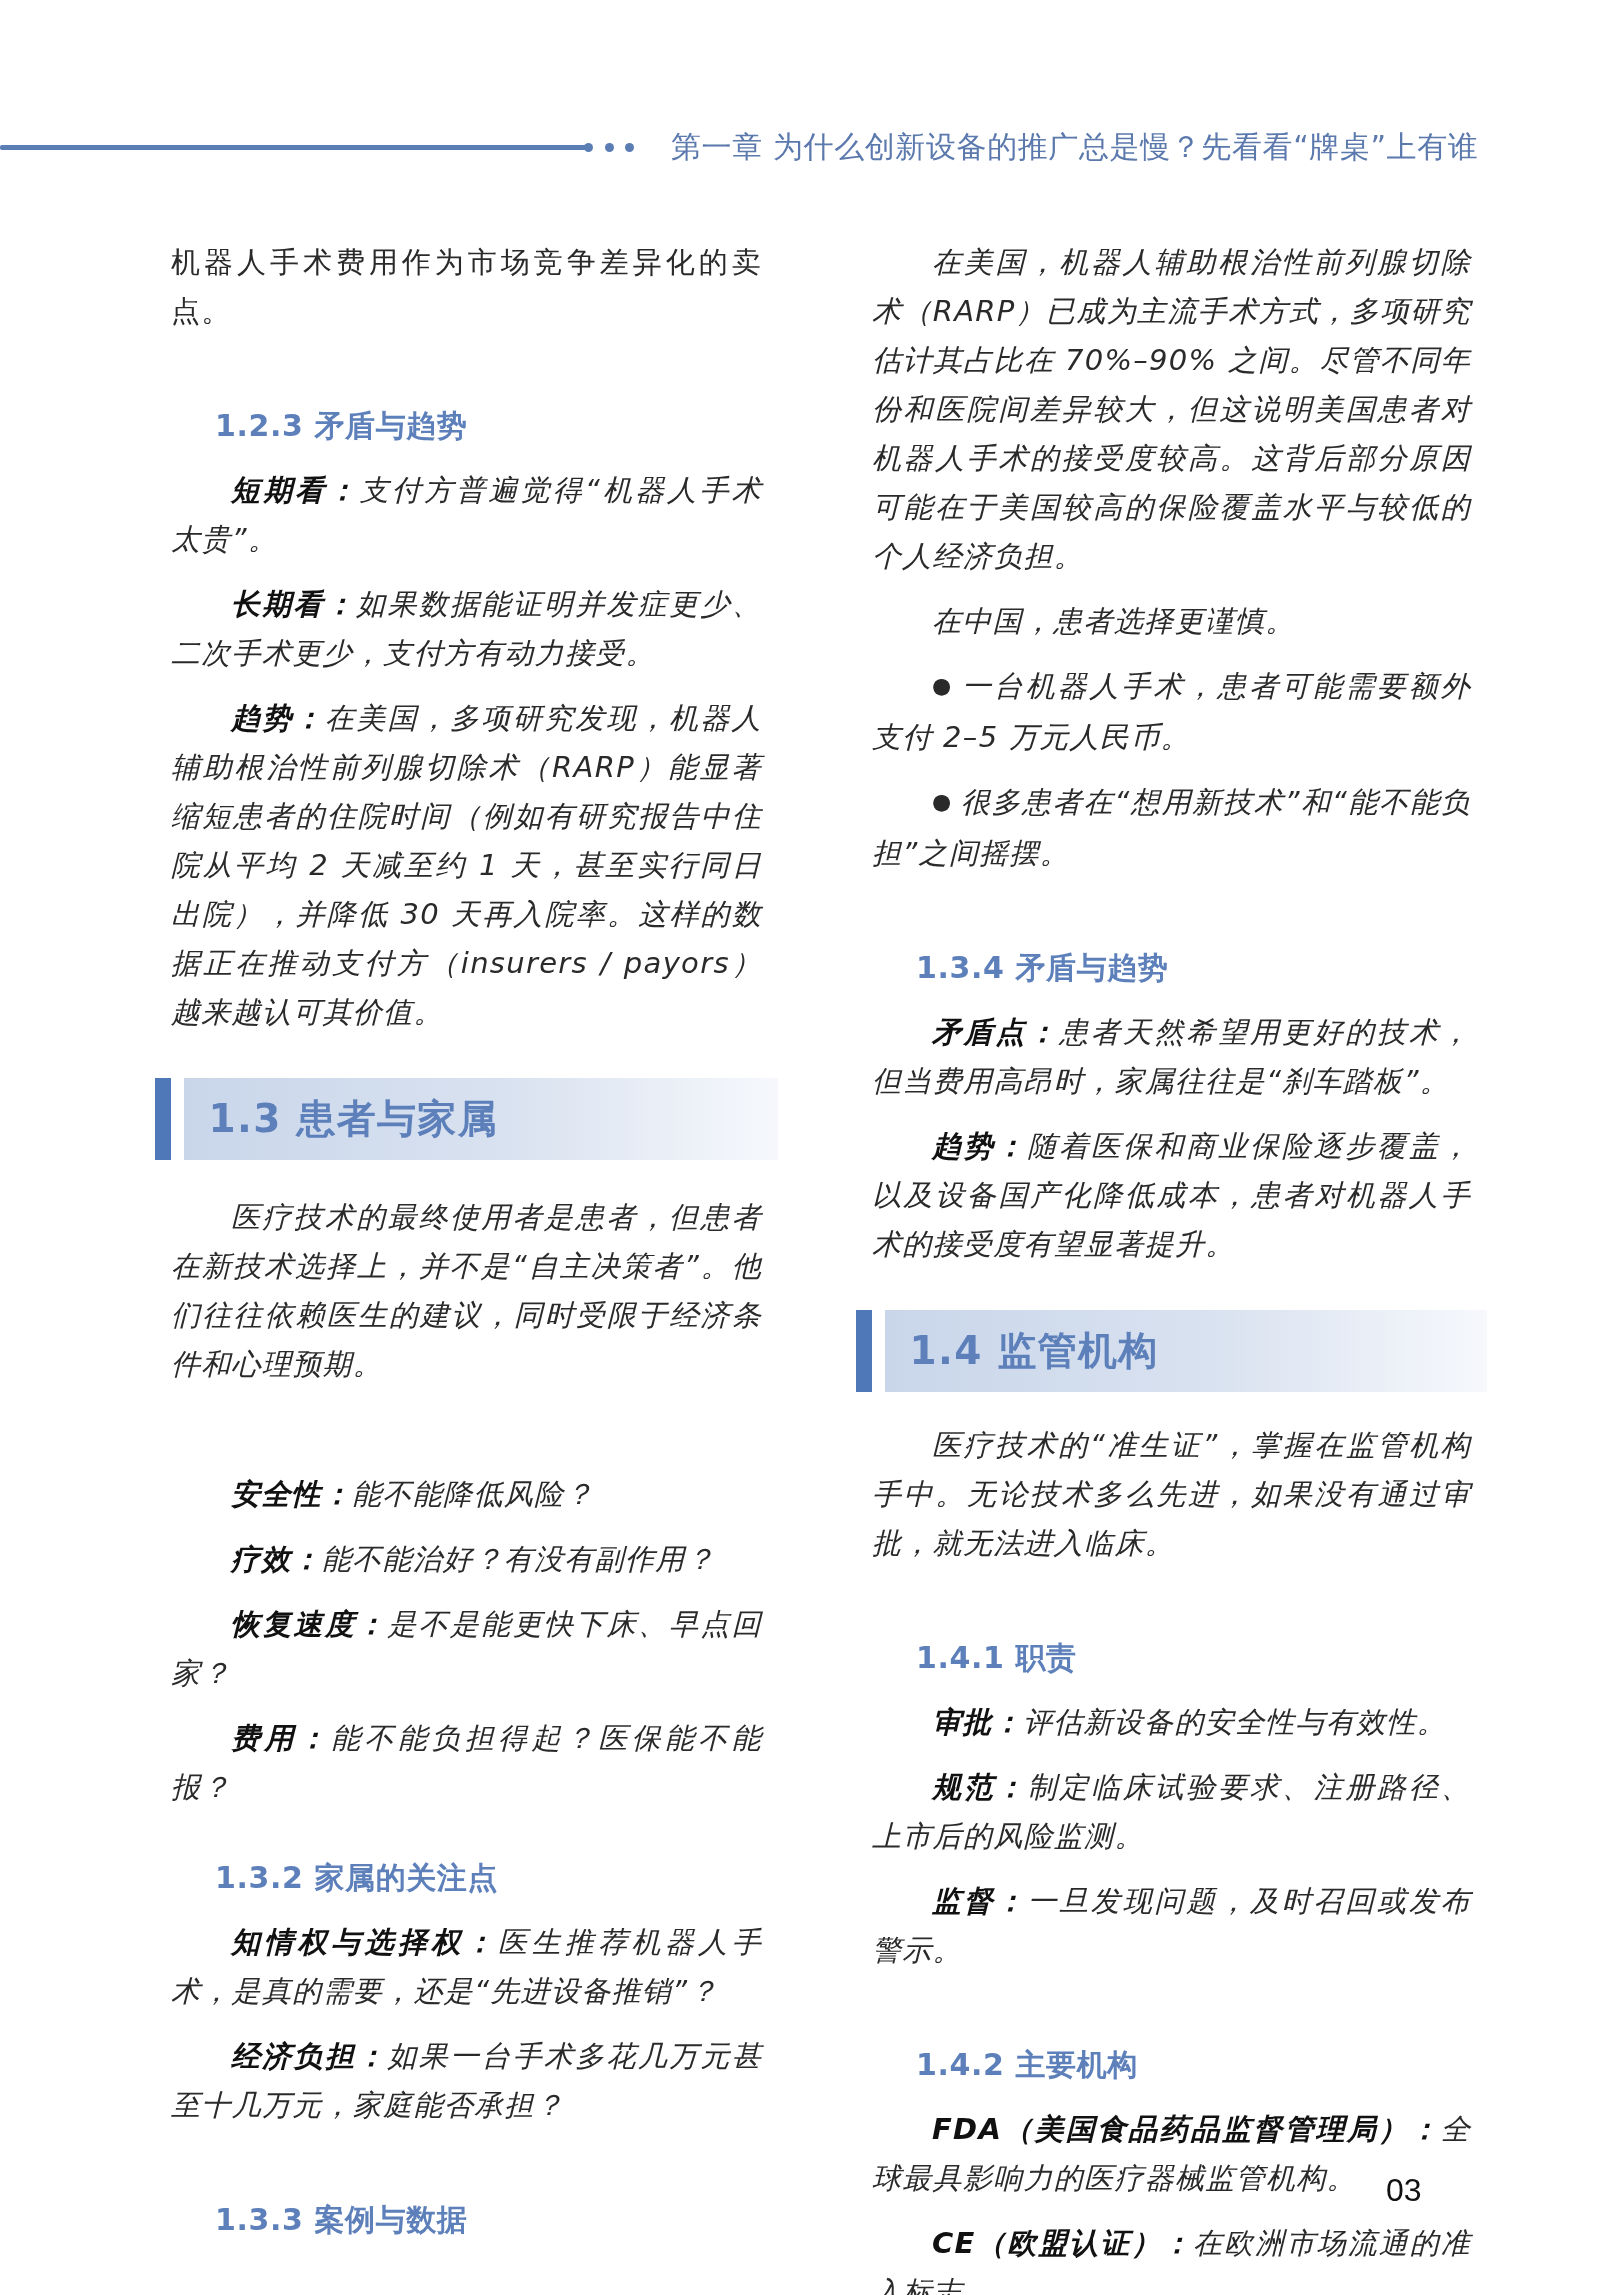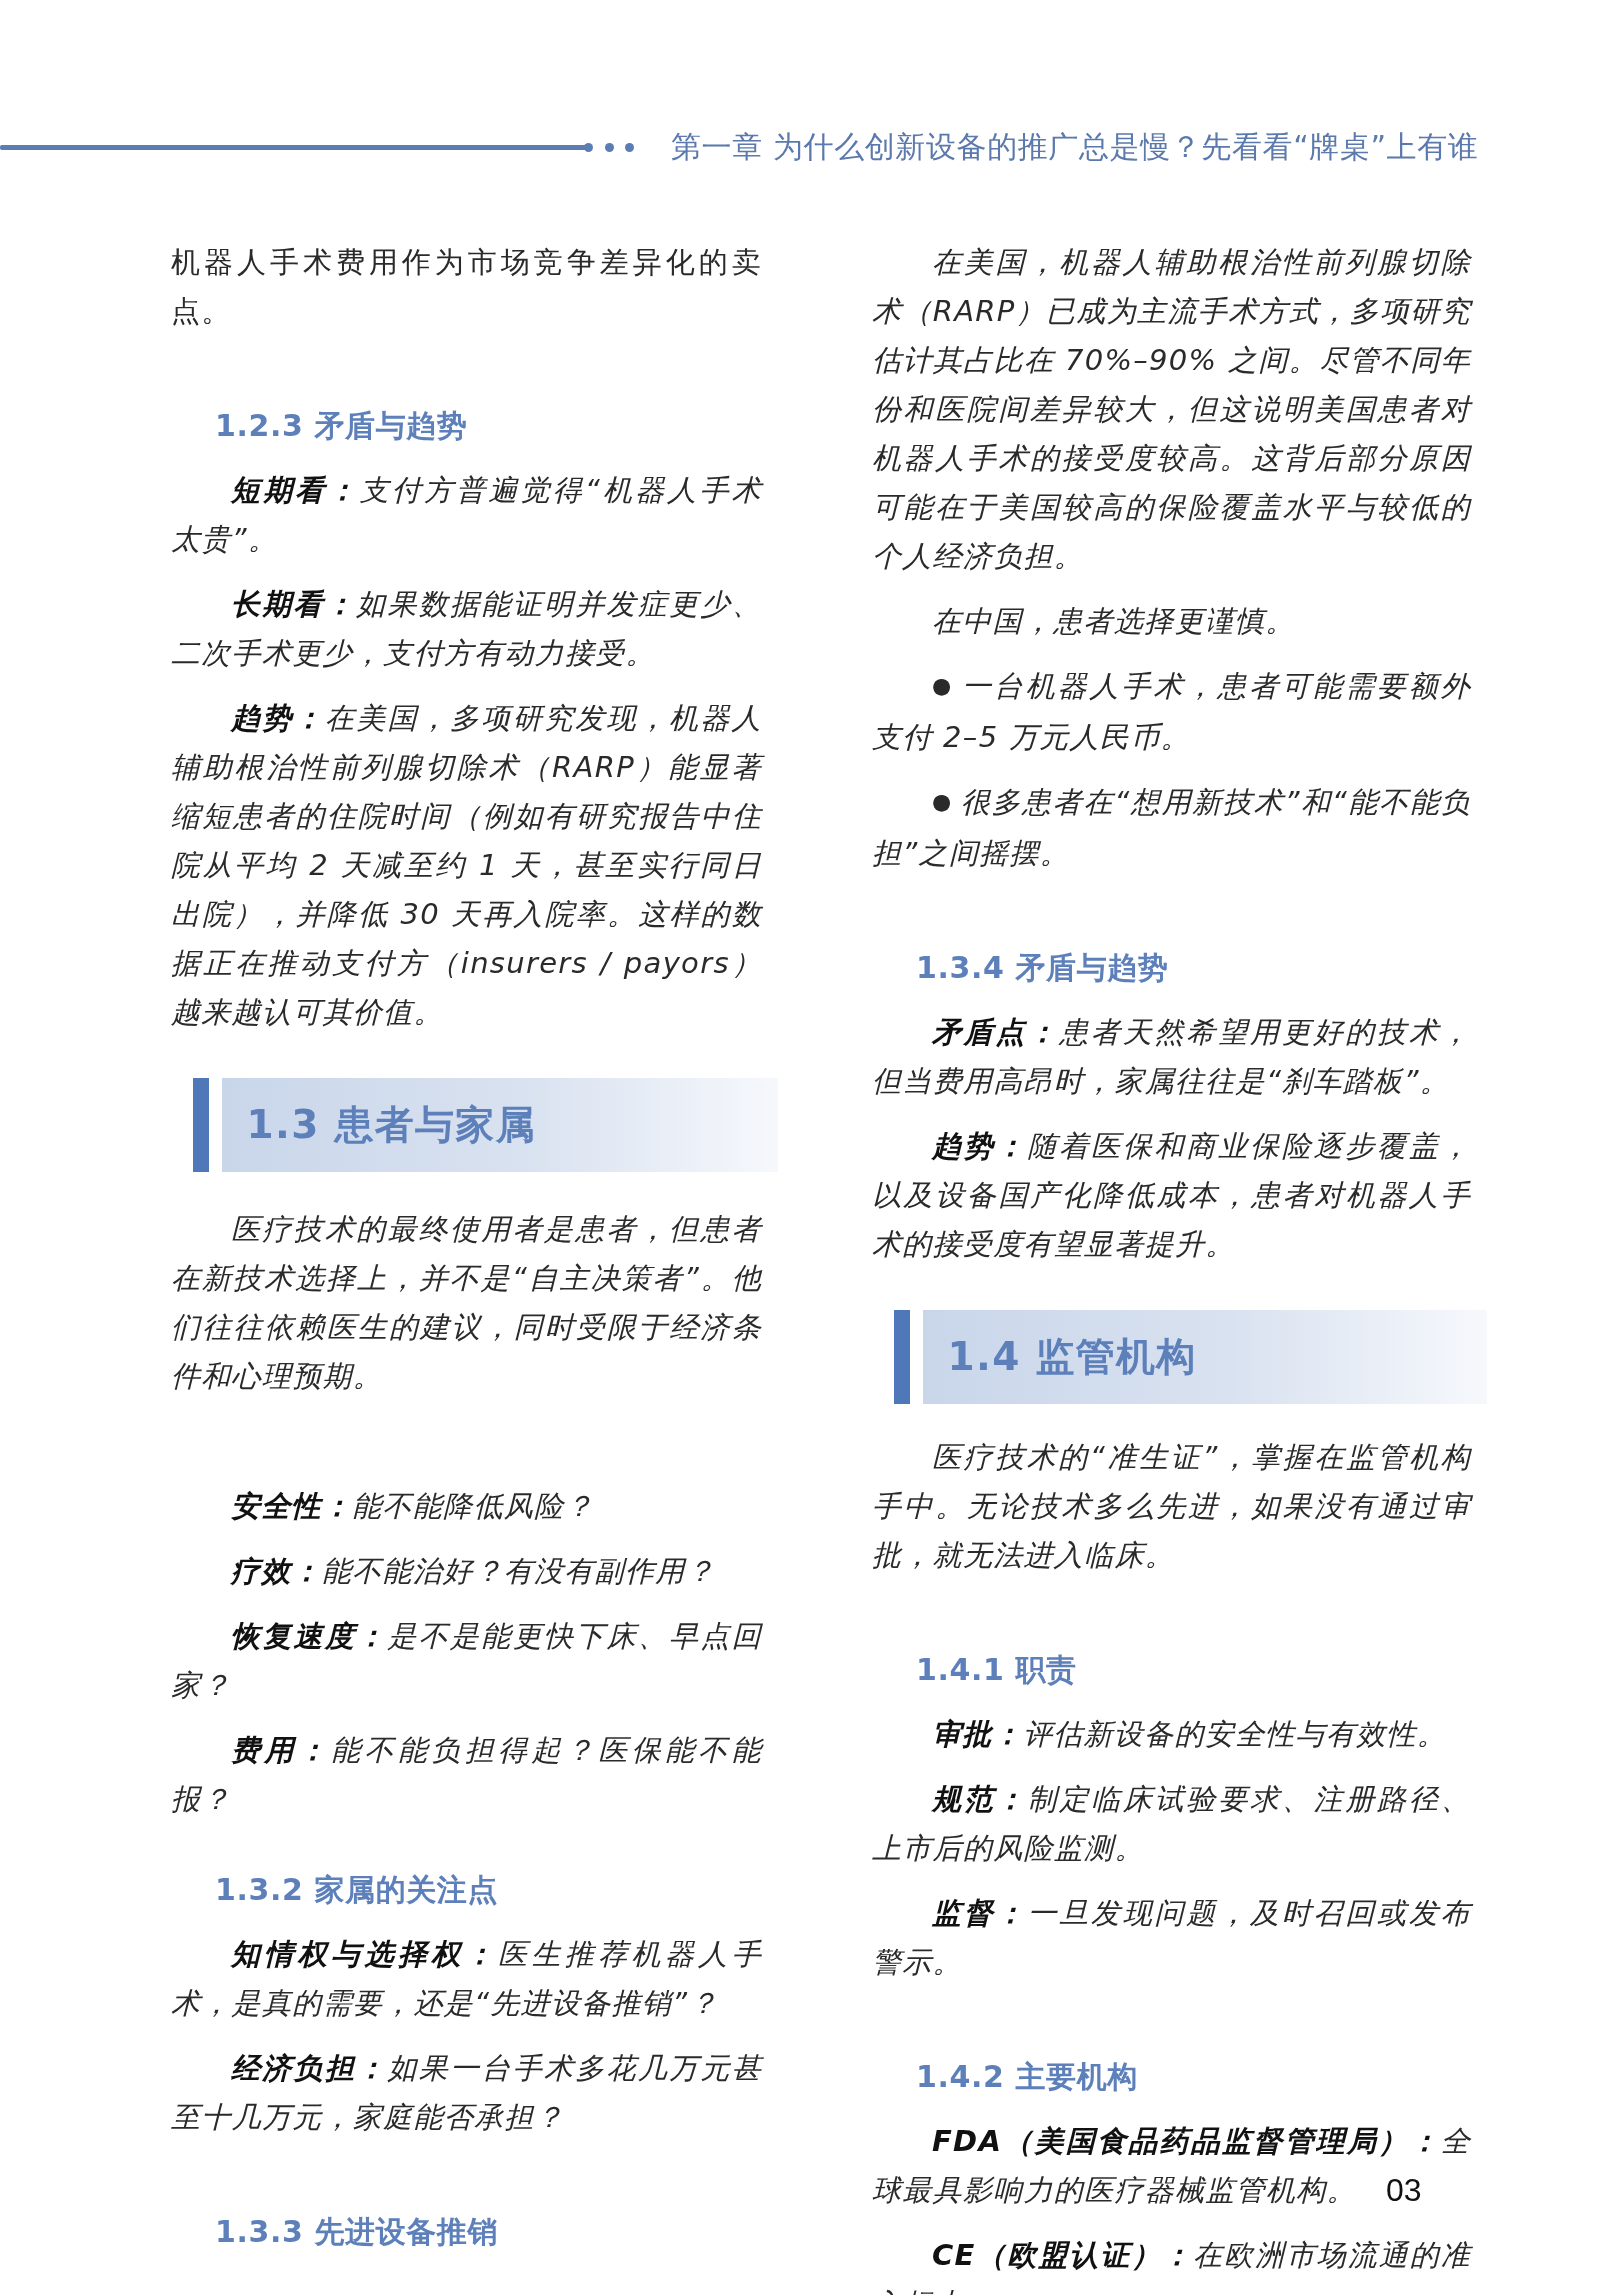--- a/index.html
+++ b/index.html
@@ -16,21 +16,21 @@
   .col { position:absolute; top:222px; }
   .col.left { left:155px; width:623px; }
   .col.right { left:856px; width:631px; }
 
   p, .line { margin:16px; font-size:29px; line-height:49px; letter-spacing:1.3px; }
   .indent { text-indent:60px;font-style:italic; }
   .justify { text-align:justify; }
   b.lead { font-weight:bold; color:#111; }
   .sub-h { font-size:30px; line-height:49px; font-weight:bold; color:#5d80bb; padding-left:60px; letter-spacing:0.6px; }
 
-  .sec-box { position:relative; height:94px; display:flex; align-items:stretch;margin-left:38px; }
+  .sec-box { position:relative; height:82px; display:flex; align-items:stretch; }
   .sec-bar { width:15.6px; background:#4f78b8; margin-right:13px; }
   .sec-bg { flex:1; background:linear-gradient(90deg,#c9d6ea 0%,#d9e2f0 55%,#f6f8fc 100%);
     display:flex; align-items:center; padding-left:25px; }
   .sec-title { font-size:39px; font-weight:bold; color:#5d80bb; letter-spacing:1.3px; }
 
   .gap-s { height:25px; }
   .gap-m { height:49px; }
   .page-num { position:absolute; left:1386px; top:2172px; font-size:32px; color:#111; font-family:"Liberation Sans",sans-serif; }
   .bullet::before { content:"●"; margin-right:7.8px; font-size:22px; position:relative; top:-2.6px; }
 </style>
@@ -69,21 +69,21 @@
   <p class="indent justify"><b class="lead">疗效：</b><span>能不能治好？有没有副作用？</span></p>
   <p class="indent justify"><b class="lead">恢复速度：</b><span>是不是能更快下床、早点回家？</span></p>
   <p class="indent justify"><b class="lead">费用：</b><span>能不能负担得起？医保能不能报？</span></p>
 
   <div class="gap-s"></div>
   <div class="sub-h">1.3.2 家属的关注点</div>
   <p class="indent justify"><b class="lead">知情权与选择权：</b><span>医生推荐机器人手术，是真的需要，还是“先进设备推销”？</span></p>
   <p class="indent justify"><b class="lead">经济负担：</b><span>如果一台手术多花几万元甚至十几万元，家庭能否承担？</span></p>
 
   <div class="gap-m"></div>
-  <div class="sub-h">1.3.3 先进设备推销</div>
+  <div class="sub-h">1.3.3 案例与数据</div>
 </div>
 
 <div class="col right">
   <p class="indent justify">在美国，机器人辅助根治性前列腺切除术（RARP）已成为主流手术方式，多项研究估计其占比在 70%–90% 之间。尽管不同年份和医院间差异较大，但这说明美国患者对机器人手术的接受度较高。这背后部分原因可能在于美国较高的保险覆盖水平与较低的个人经济负担。</p>
   <p class="indent justify">在中国，患者选择更谨慎。</p>
   <p class="indent justify bullet">一台机器人手术，患者可能需要额外支付 2–5 万元人民币。</p>
   <p class="indent justify bullet">很多患者在“想用新技术”和“能不能负担”之间摇摆。</p>
 
   <div class="gap-m"></div>
   <div class="sub-h">1.3.4 矛盾与趋势</div>

